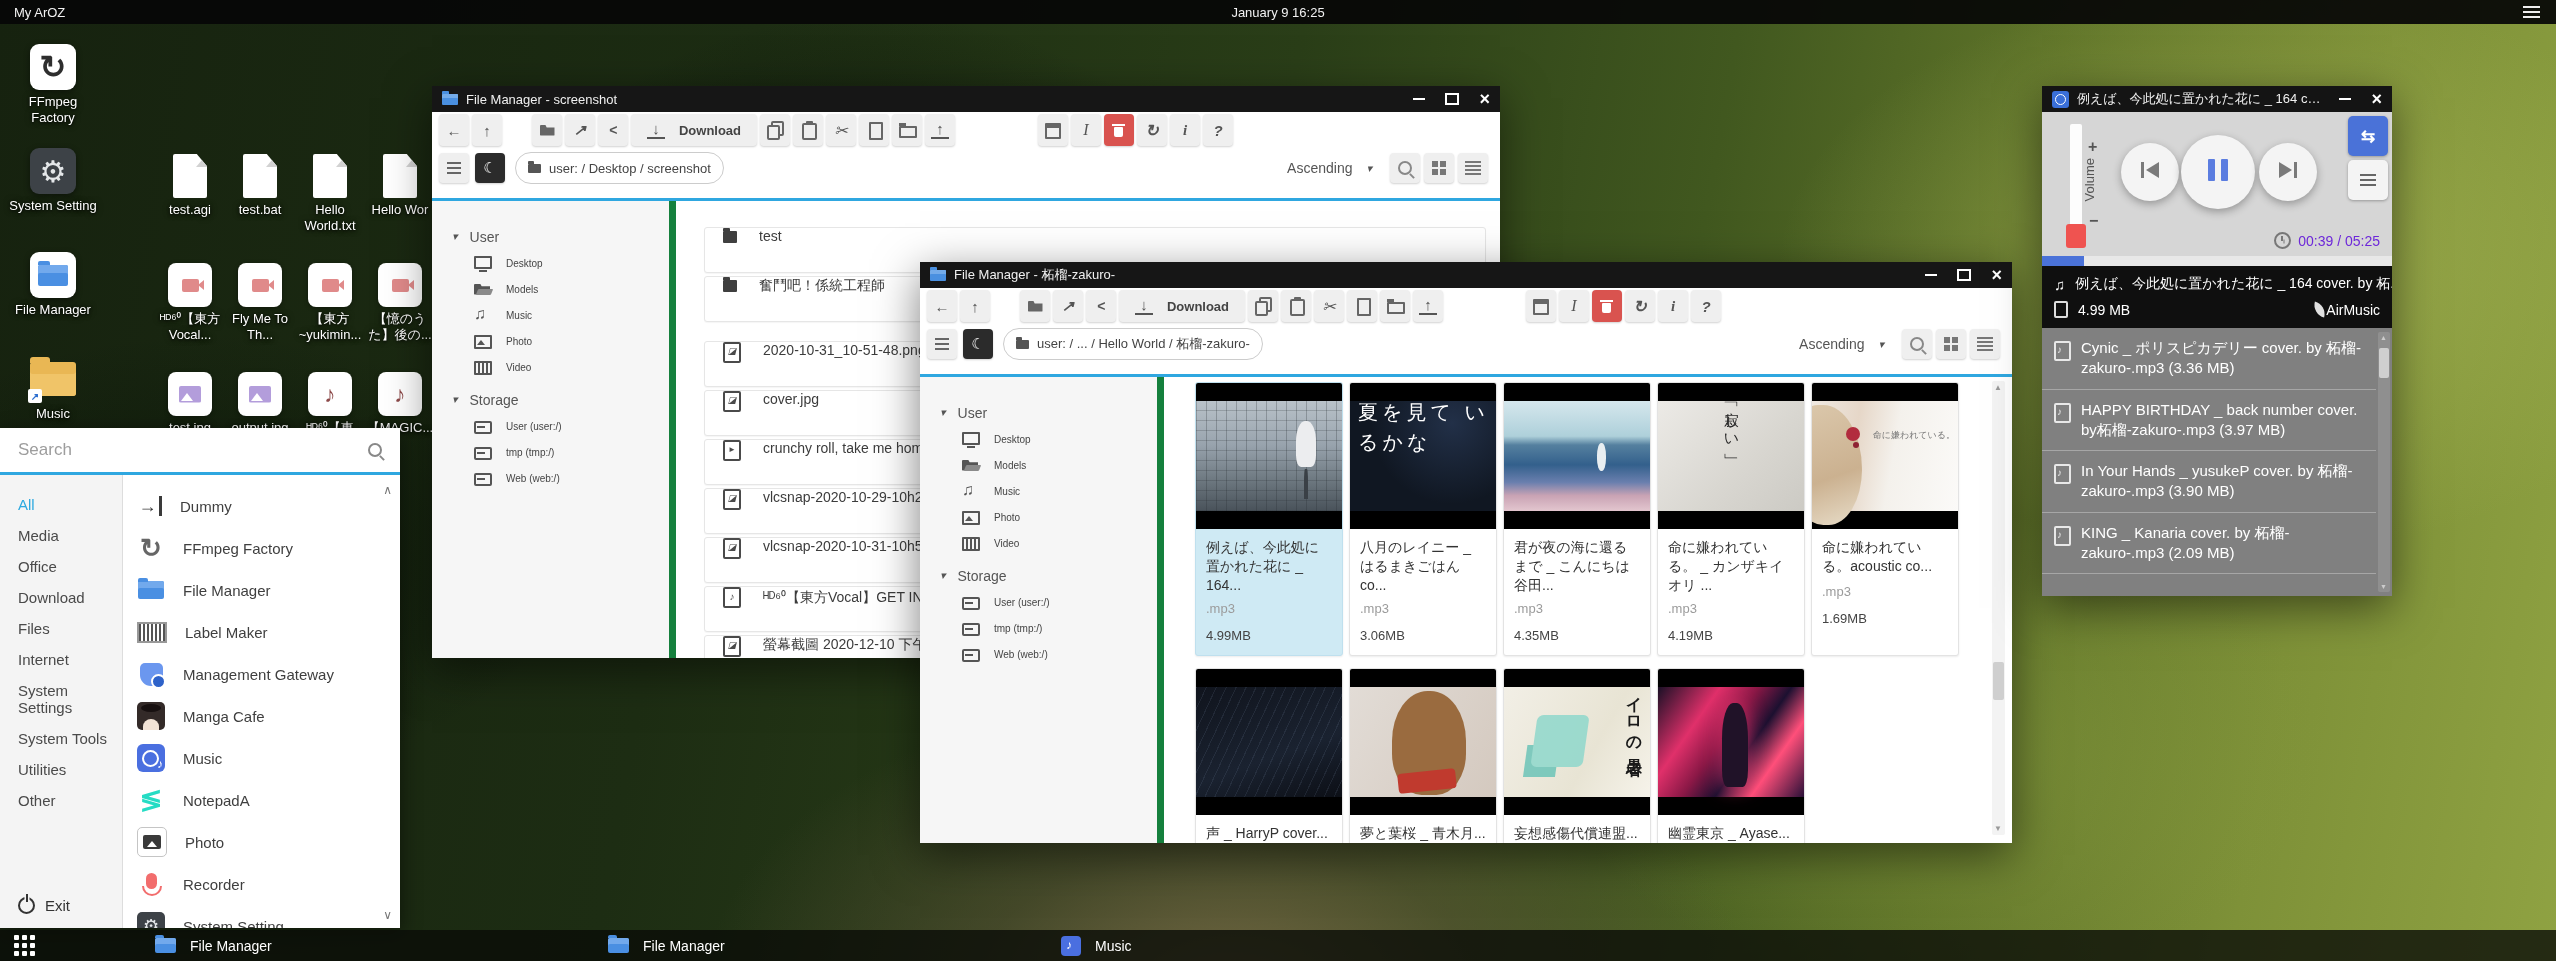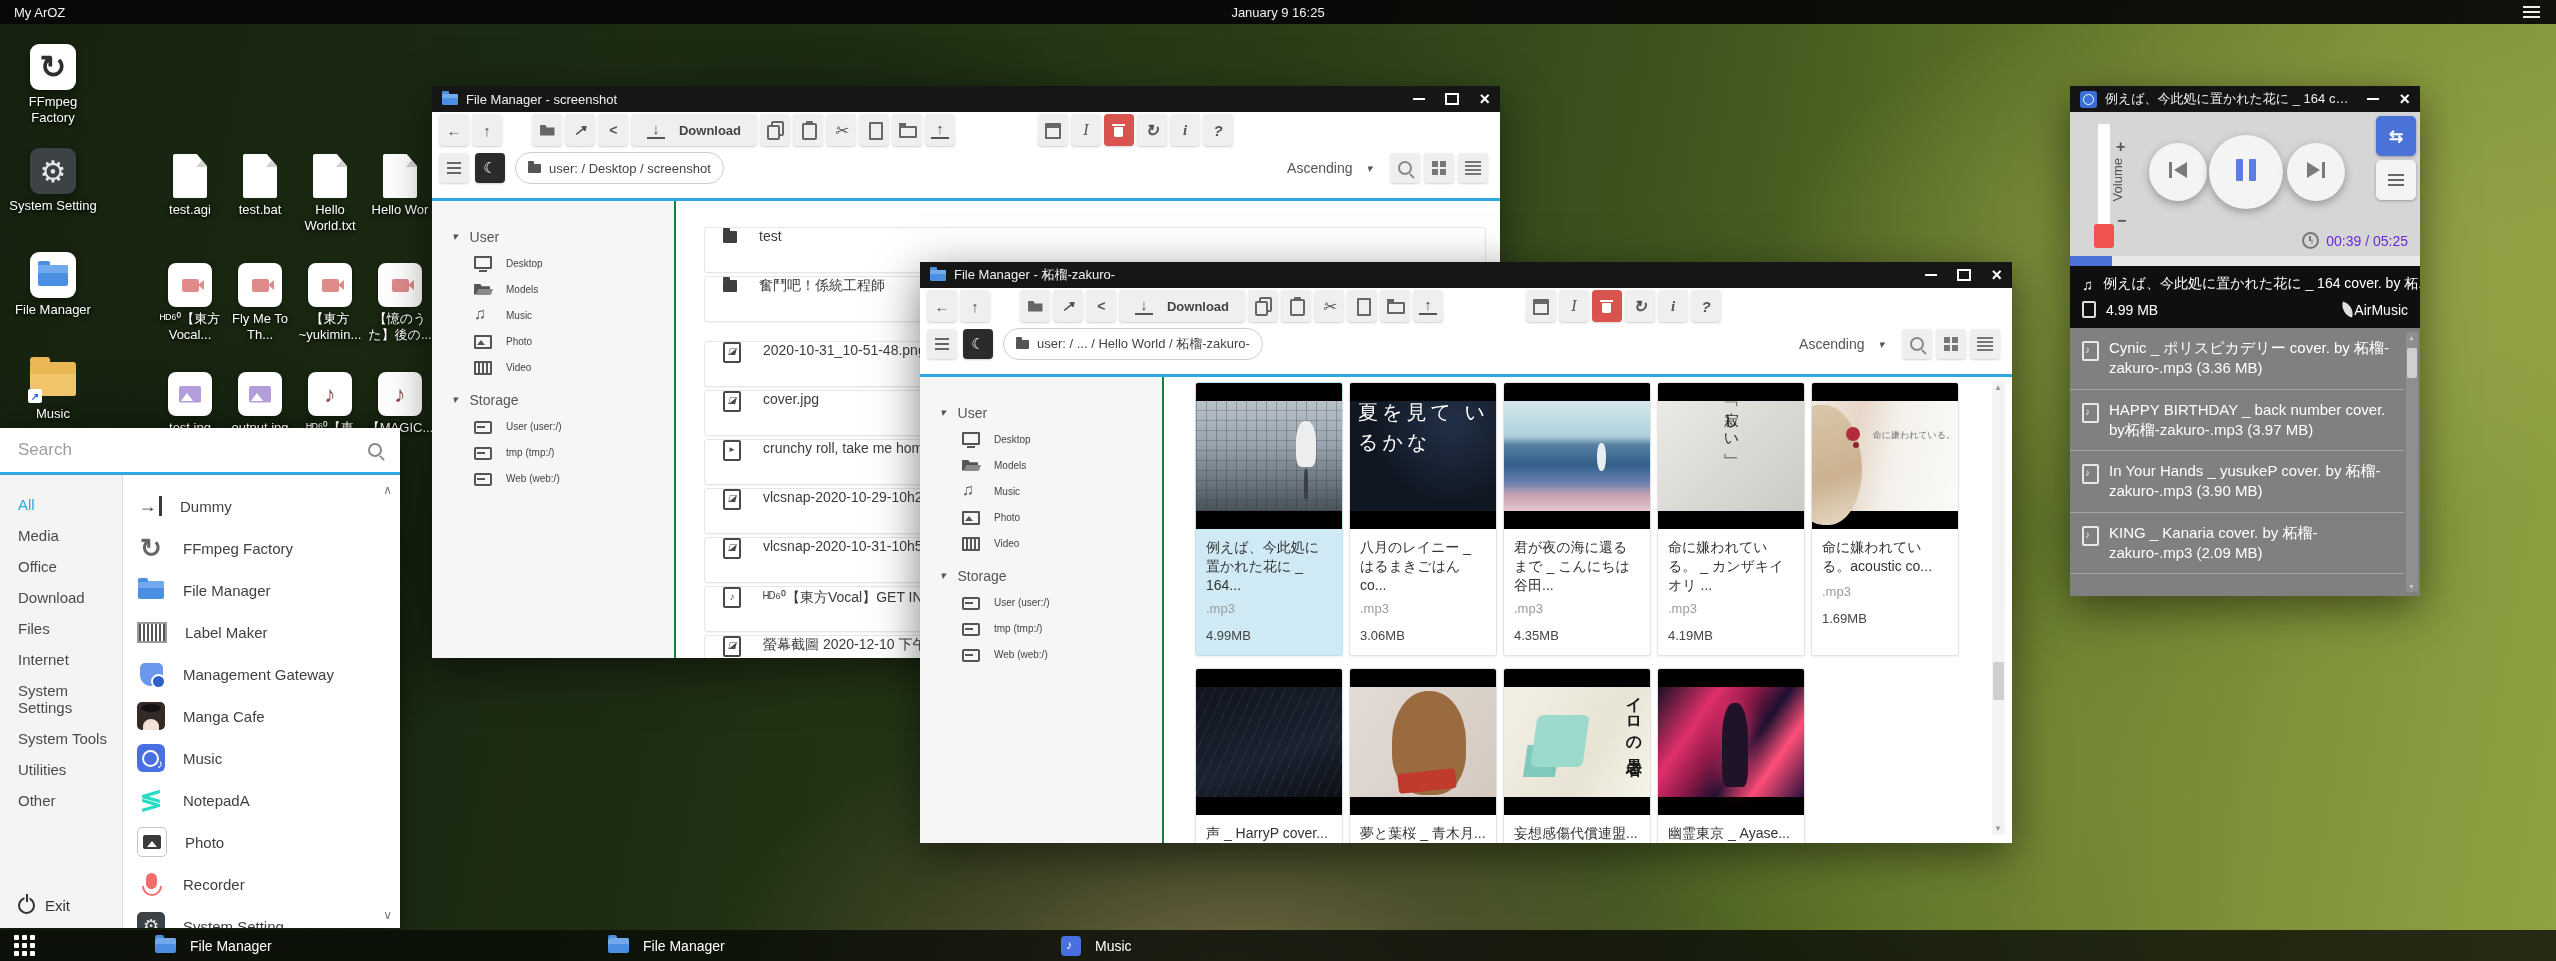--- a/index.html
+++ b/index.html
@@ -152,21 +152,21 @@
   .pfolder{width:13px;height:9px;background:#555;border-radius:1px;position:relative;flex:none;}
   .pfolder::before{content:"";position:absolute;left:0;top:-3px;width:6px;height:3px;background:#555;border-radius:1px 1px 0 0;}
   .sortbox{margin-left:auto;display:flex;align-items:center;gap:14px;background:#fff;height:30px;padding:0 14px;font-size:14px;color:#555;}
   .caret{color:#555;font-size:11px;}
   .caret::before{content:"▾";}
   .ic-grid{position:relative;width:14px;height:14px;}
   .ic-grid::before{content:"";position:absolute;left:0;top:0;width:6px;height:6px;background:#777;box-shadow:8px 0 0 #777,0 8px 0 #777,8px 8px 0 #777;}
   .ic-list{width:16px;height:2px;background:#777;box-shadow:0 4px 0 #777,0 8px 0 #777,0 12px 0 #777;margin-bottom:12px;}
   .fm-line{position:absolute;top:112px;left:0;right:0;height:3px;background:#2fa7e0;}
   .fm-content{position:absolute;top:115px;left:0;right:0;bottom:0;display:flex;}
-  .fm-side{width:244px;flex:none;background:#f6f6f6;border-right:2px solid #15803d;padding:22px 0 0 20px;box-sizing:border-box;overflow:hidden;}
+  .fm-side{width:244px;flex:none;background:#f6f6f6;border-right:7px solid #15803d;padding:22px 0 0 20px;box-sizing:border-box;overflow:hidden;}
   .side-hdr{display:flex;align-items:center;gap:12px;font-size:14px;color:#555;height:27px;}
   .side-item{display:flex;align-items:center;gap:14px;font-size:10px;color:#444;height:26px;padding-left:22px;}
   .side-sec{margin-bottom:6px;}
   .mi{position:relative;display:inline-block;width:18px;height:15px;flex:none;}
   .mi-monitor::before{content:"";position:absolute;left:0;top:0;width:14px;height:9px;border:2px solid #555;border-radius:1px;}
   .mi-monitor::after{content:"";position:absolute;left:5px;bottom:-1px;width:8px;height:2px;background:#555;}
   .mi-folder-open::before{content:"";position:absolute;left:0;top:2px;width:16px;height:11px;background:#555;border-radius:1px;clip-path:polygon(0 0,38% 0,48% 25%,100% 25%,100% 100%,0 100%);}
   .mi-folder-open::after{content:"";position:absolute;left:3px;top:7px;width:15px;height:6px;background:#8a8a8a;transform:skewX(-22deg);border-radius:1px;}
   .mi-note::before{content:"♫";font-size:16px;color:#555;position:absolute;left:0;top:-3px;}
   .mi-photo::before{content:"";position:absolute;left:0;top:1px;width:14px;height:10px;border:2px solid #555;border-radius:1px;}
@@ -223,21 +223,21 @@
   .art-tokyo .art-inner{background:linear-gradient(125deg,#1a1026 0%,#e0306a 28%,#8a1846 45%,#1c1030 60%,#ff4f7a 76%,#2a1038 100%);}
   .art-tokyo .art-inner::after{content:"";position:absolute;left:44%;top:16px;width:26px;height:84px;background:#201228;border-radius:42% 42% 20% 20%;box-shadow:0 0 20px rgba(255,60,120,.6);}
   .c-name{font-size:14px;color:#333;line-height:1.35;padding:9px 10px 0 10px;min-height:40px;}
   .c-ext{font-size:13px;color:#9b9b9b;padding:6px 10px 0 10px;}
   .c-size{font-size:13px;color:#444;padding:12px 10px 12px 10px;}
   .g-scroll{position:absolute;right:7px;top:4px;bottom:8px;width:13px;background:#f3f3f3;border-radius:2px;}
   .g-scroll::before{content:"▲";position:absolute;top:2px;left:2px;font-size:8px;color:#999;}
   .g-scroll::after{content:"▼";position:absolute;bottom:2px;left:2px;font-size:8px;color:#999;}
   .g-thumb{position:absolute;left:1px;top:62%;width:11px;height:38px;background:#cfcfcf;border-radius:2px;}
   
-  #player{position:absolute;left:2042px;top:86px;width:350px;height:510px;z-index:25;box-shadow:0 12px 42px rgba(0,0,0,.5);margin-left:28px;}
+  #player{position:absolute;left:2042px;top:86px;width:350px;height:510px;z-index:25;box-shadow:0 12px 42px rgba(0,0,0,.5);}
   #player .titlebar{background:#141414;}
   .pl-appicon{width:17px;height:17px;background:#3a6fd8;border-radius:3px;position:relative;flex:none;}
   .pl-appicon::before{content:"";position:absolute;left:3px;top:3px;width:9px;height:9px;border:1.5px solid #fff;border-radius:50%;}
   .p-body{position:absolute;left:0;top:26px;right:0;height:144px;background:#d6d6d6;}
   .vol-track{position:absolute;left:28px;top:12px;width:12px;height:114px;background:#fdfdfd;border-radius:2px;}
   .vol-thumb{position:absolute;left:24px;top:112px;width:20px;height:24px;background:#ef5350;border-radius:3px;}
   .vol-plus{position:absolute;left:46px;top:26px;font-size:16px;font-weight:bold;color:#555;}
   .vol-minus{position:absolute;left:47px;top:100px;font-size:16px;font-weight:bold;color:#555;}
   .vol-label{position:absolute;left:40px;top:46px;writing-mode:vertical-rl;transform:rotate(180deg);font-size:13px;color:#555;}
   .pbtn{position:absolute;border-radius:50%;background:#f4f4f4;box-shadow:0 3px 8px rgba(0,0,0,.3);display:flex;align-items:center;justify-content:center;}

